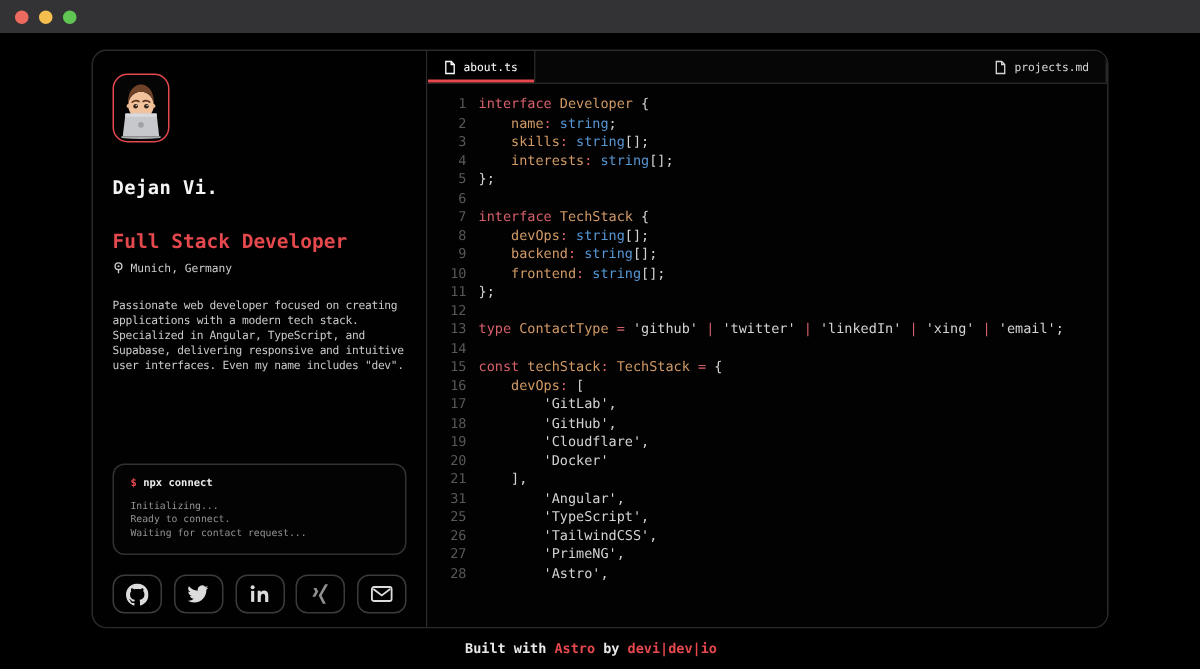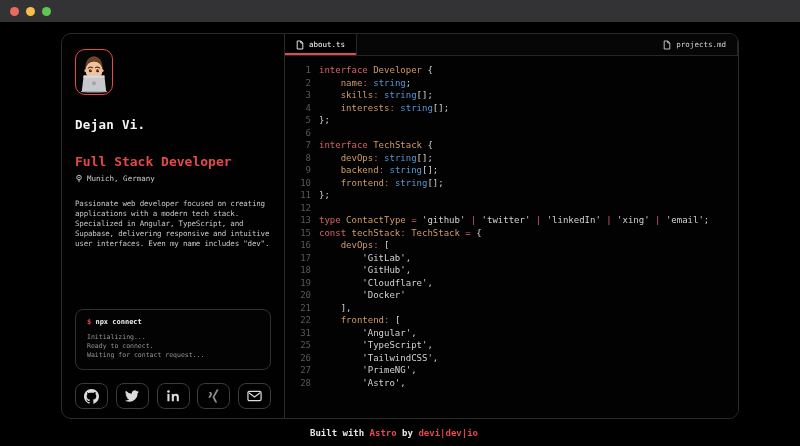--- a/index.html
+++ b/index.html
@@ -186,28 +186,28 @@
         <div class="code-line"><span class="ln">4</span><span class="lc"><span class="tok-p">    </span><span class="tok-o">interests</span><span class="tok-k">:</span><span class="tok-p"> </span><span class="tok-b">string</span><span class="tok-p">[];</span></span></div>
         <div class="code-line"><span class="ln">5</span><span class="lc"><span class="tok-p">};</span></span></div>
         <div class="code-line"><span class="ln">6</span><span class="lc"></span></div>
         <div class="code-line"><span class="ln">7</span><span class="lc"><span class="tok-k">interface</span><span class="tok-p"> </span><span class="tok-o">TechStack</span><span class="tok-p"> {</span></span></div>
         <div class="code-line"><span class="ln">8</span><span class="lc"><span class="tok-p">    </span><span class="tok-o">devOps</span><span class="tok-k">:</span><span class="tok-p"> </span><span class="tok-b">string</span><span class="tok-p">[];</span></span></div>
         <div class="code-line"><span class="ln">9</span><span class="lc"><span class="tok-p">    </span><span class="tok-o">backend</span><span class="tok-k">:</span><span class="tok-p"> </span><span class="tok-b">string</span><span class="tok-p">[];</span></span></div>
         <div class="code-line"><span class="ln">10</span><span class="lc"><span class="tok-p">    </span><span class="tok-o">frontend</span><span class="tok-k">:</span><span class="tok-p"> </span><span class="tok-b">string</span><span class="tok-p">[];</span></span></div>
         <div class="code-line"><span class="ln">11</span><span class="lc"><span class="tok-p">};</span></span></div>
         <div class="code-line"><span class="ln">12</span><span class="lc"></span></div>
         <div class="code-line"><span class="ln">13</span><span class="lc"><span class="tok-k">type</span><span class="tok-p"> </span><span class="tok-o">ContactType</span><span class="tok-p"> </span><span class="tok-k">=</span><span class="tok-p"> </span><span class="tok-s">'github'</span><span class="tok-p"> </span><span class="tok-k">|</span><span class="tok-p"> </span><span class="tok-s">'twitter'</span><span class="tok-p"> </span><span class="tok-k">|</span><span class="tok-p"> </span><span class="tok-s">'linkedIn'</span><span class="tok-p"> </span><span class="tok-k">|</span><span class="tok-p"> </span><span class="tok-s">'xing'</span><span class="tok-p"> </span><span class="tok-k">|</span><span class="tok-p"> </span><span class="tok-s">'email'</span><span class="tok-p">;</span></span></div>
+        <div class="code-line"><span class="ln">14</span><span class="lc"></span></div>
         <div class="code-line"><span class="ln">15</span><span class="lc"><span class="tok-k">const</span><span class="tok-p"> </span><span class="tok-o">techStack</span><span class="tok-k">:</span><span class="tok-p"> </span><span class="tok-o">TechStack</span><span class="tok-p"> </span><span class="tok-k">=</span><span class="tok-p"> {</span></span></div>
         <div class="code-line"><span class="ln">16</span><span class="lc"><span class="tok-p">    </span><span class="tok-o">devOps</span><span class="tok-k">:</span><span class="tok-p"> [</span></span></div>
         <div class="code-line"><span class="ln">17</span><span class="lc"><span class="tok-p">        </span><span class="tok-s">'GitLab'</span><span class="tok-p">,</span></span></div>
         <div class="code-line"><span class="ln">18</span><span class="lc"><span class="tok-p">        </span><span class="tok-s">'GitHub'</span><span class="tok-p">,</span></span></div>
         <div class="code-line"><span class="ln">19</span><span class="lc"><span class="tok-p">        </span><span class="tok-s">'Cloudflare'</span><span class="tok-p">,</span></span></div>
         <div class="code-line"><span class="ln">20</span><span class="lc"><span class="tok-p">        </span><span class="tok-s">'Docker'</span></span></div>
         <div class="code-line"><span class="ln">21</span><span class="lc"><span class="tok-p">    ],</span></span></div>
-        <div class="code-line"><span class="ln">22</span><span class="lc"><span class="tok-p">    </span><span class="tok-o">frontend</span><span class="tok-k">:</span><span class="tok-p"> [</span></span></div>
         <div class="code-line"><span class="ln">31</span><span class="lc"><span class="tok-p">        </span><span class="tok-s">'Angular'</span><span class="tok-p">,</span></span></div>
         <div class="code-line"><span class="ln">25</span><span class="lc"><span class="tok-p">        </span><span class="tok-s">'TypeScript'</span><span class="tok-p">,</span></span></div>
         <div class="code-line"><span class="ln">26</span><span class="lc"><span class="tok-p">        </span><span class="tok-s">'TailwindCSS'</span><span class="tok-p">,</span></span></div>
         <div class="code-line"><span class="ln">27</span><span class="lc"><span class="tok-p">        </span><span class="tok-s">'PrimeNG'</span><span class="tok-p">,</span></span></div>
         <div class="code-line"><span class="ln">28</span><span class="lc"><span class="tok-p">        </span><span class="tok-s">'Astro'</span><span class="tok-p">,</span></span></div>
       </div>
   </section>
 </div>
 
 <footer class="footer">

